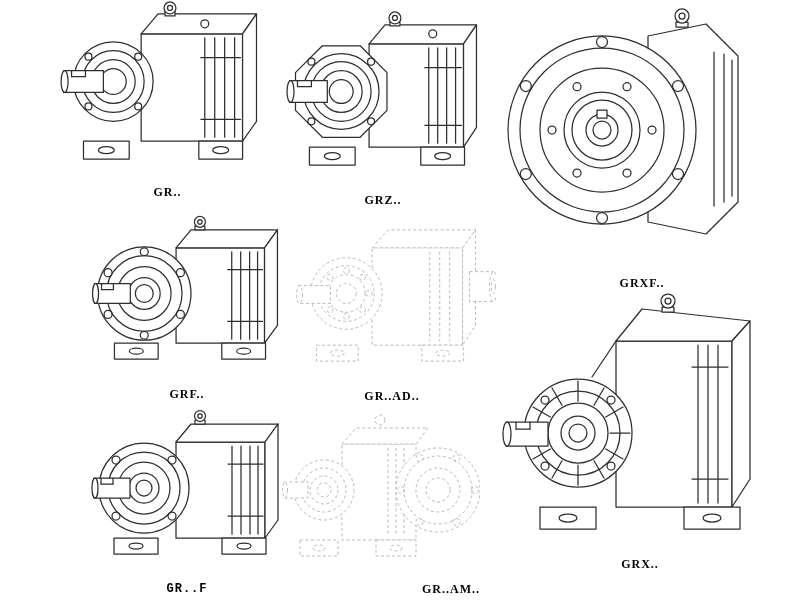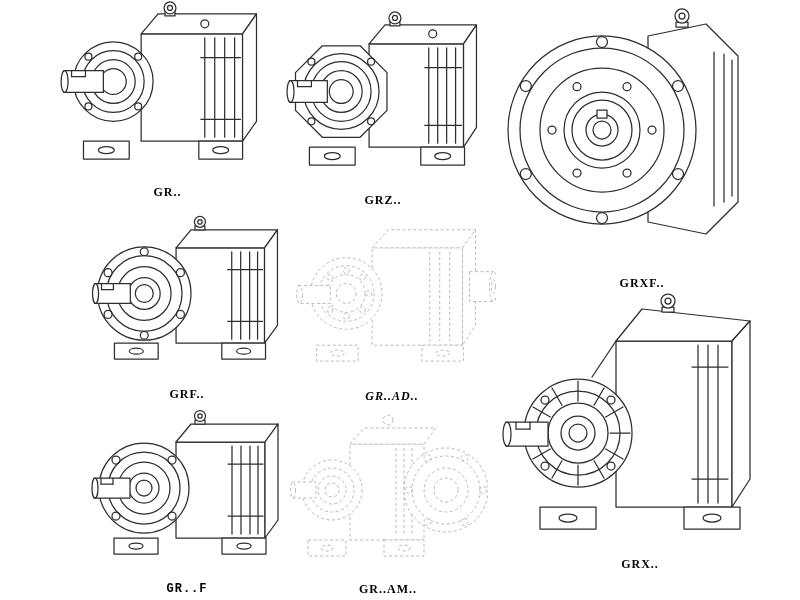--- a/index.html
+++ b/index.html
@@ -215,21 +215,21 @@
             <circle cx="104" cy="128" r="30"></circle>
           <circle cx="104" cy="128" r="16" fill="#fff"></circle>
             <circle cx="104" cy="128" r="9"></circle>
           <rect x="99" y="108" width="10" height="8" fill="#fff"></rect>
         </g>
       </g>
     </svg>
     <div class="model-label">GRXF..</div>
   </div>
 
-  <div class="cell" style="left:288px; top:208px; width:208px; height:196px;font-style:italic;">
+  <div class="cell" style="left:288px; top:208px; width:208px; height:196px;">
     <svg viewBox="0 0 208 172" width="208" height="172">
       <g class="ghost">
         <g>
           <rect x="84" y="40" width="91" height="98" fill="#fff"></rect>
           <polygon points="84,40 100,22 188,22 175,40" fill="#fff"></polygon>
           <polygon points="175,40 188,22 188,118 175,138" fill="#fff"></polygon>
           <line x1="142" y1="44" x2="142" y2="134"></line>
             <line x1="152" y1="44" x2="152" y2="134"></line>
           <line x1="162" y1="44" x2="162" y2="134"></line>
         </g>
@@ -310,21 +310,21 @@
           <rect x="32" y="136" width="44" height="16" fill="#fff"></rect>
           <ellipse cx="54" cy="144" rx="7" ry="3"></ellipse>
           <rect x="140" y="136" width="44" height="16" fill="#fff"></rect>
           <ellipse cx="162" cy="144" rx="7" ry="3"></ellipse>
         </g>
       </g>
     </svg>
     <div class="model-label">GR..F</div>
   </div>
 
-  <div class="cell" style="left:288px; top:402px; width:200px; height:196px;">
+  <div class="cell" style="left:280px; top:402px; width:200px; height:196px;align-items:flex-end;">
     <svg viewBox="0 0 200 170" width="200" height="170">
       <g class="ghost">
         <g>
           <rect x="62" y="42" width="74" height="96" fill="#fff"></rect>
           <polygon points="62,42 76,26 148,26 136,42" fill="#fff"></polygon>
           <line x1="108" y1="46" x2="108" y2="134"></line>
             <line x1="116" y1="46" x2="116" y2="134"></line>
           <line x1="124" y1="46" x2="124" y2="134"></line>
           <circle cx="100" cy="18" r="5" fill="#fff"></circle>
         </g>

